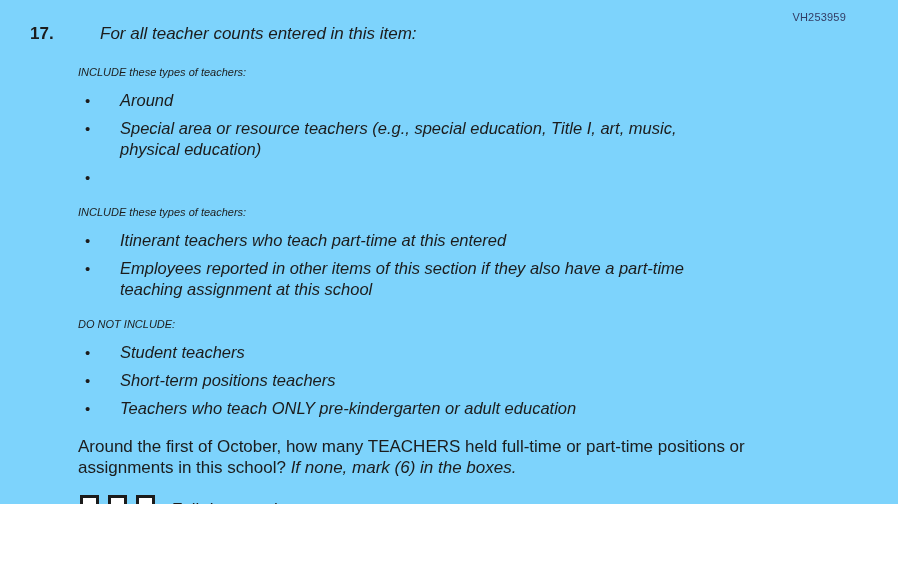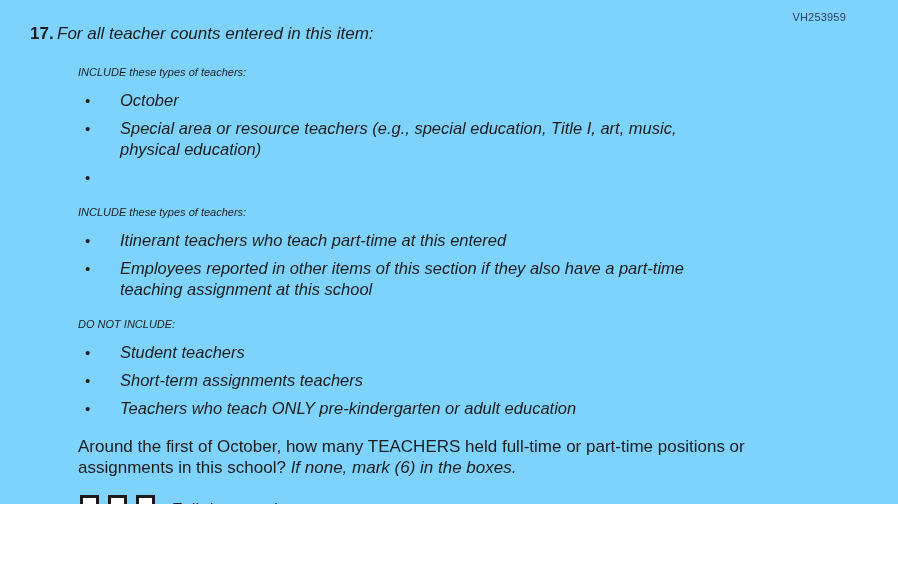--- a/index.html
+++ b/index.html
@@ -26,21 +26,21 @@
     padding-top: 23px;
     margin-left: 30px;
     font-size: 17px;
     line-height: 22px;
   }
   .q-num {
     font-weight: bold;
     width: 27px;
     flex: 0 0 27px;
   }
-  .q-intro { font-style: italic; }
+  .q-intro { font-style: italic; margin-left: 43px; }
   .content { margin-left: 78px; }
   .group-heading {
     font-style: italic;
     font-size: 11px;
     line-height: 21px;
   }
   .mt-17 { margin-top: 17px; }
   .mt-14 { margin-top: 14px; }
   .bullet-item {
     display: flex;
@@ -98,21 +98,21 @@
     <span class="q-num">17.</span>
     <span class="q-intro">For all teacher counts entered in this item:</span>
   </div>
 
   <div class="content">
 
     <div>
       <div class="group-heading mt-17">INCLUDE these types of teachers:</div>
       <div class="bullet-item">
         <span class="bullet-glyph">•</span>
-        <span class="bullet-text">October</span>
+        <span class="bullet-text">Around</span>
       </div>
       <div class="bullet-item">
         <span class="bullet-glyph">•</span>
         <span class="bullet-text">Special area or resource teachers (e.g., special education, Title I, art, music, physical education)</span>
       </div>
       <div class="bullet-item">
         <span class="bullet-glyph">•</span>
       </div>
     </div>
 
@@ -129,21 +129,21 @@
     </div>
 
     <div>
       <div class="group-heading mt-14">DO NOT INCLUDE:</div>
       <div class="bullet-item">
         <span class="bullet-glyph">•</span>
         <span class="bullet-text">Student teachers</span>
       </div>
       <div class="bullet-item">
         <span class="bullet-glyph">•</span>
-        <span class="bullet-text">Short-term assignments teachers</span>
+        <span class="bullet-text">Short-term positions teachers</span>
       </div>
       <div class="bullet-item">
         <span class="bullet-glyph">•</span>
         <span class="bullet-text">Teachers who teach ONLY pre-kindergarten or adult education</span>
       </div>
     </div>
 
     <p class="prompt">
       <span>Around the first of October, how many TEACHERS held full-time or part-time positions or assignments in this school?</span>
       <span class="italic-note">If none, mark (6) in the boxes.</span>

